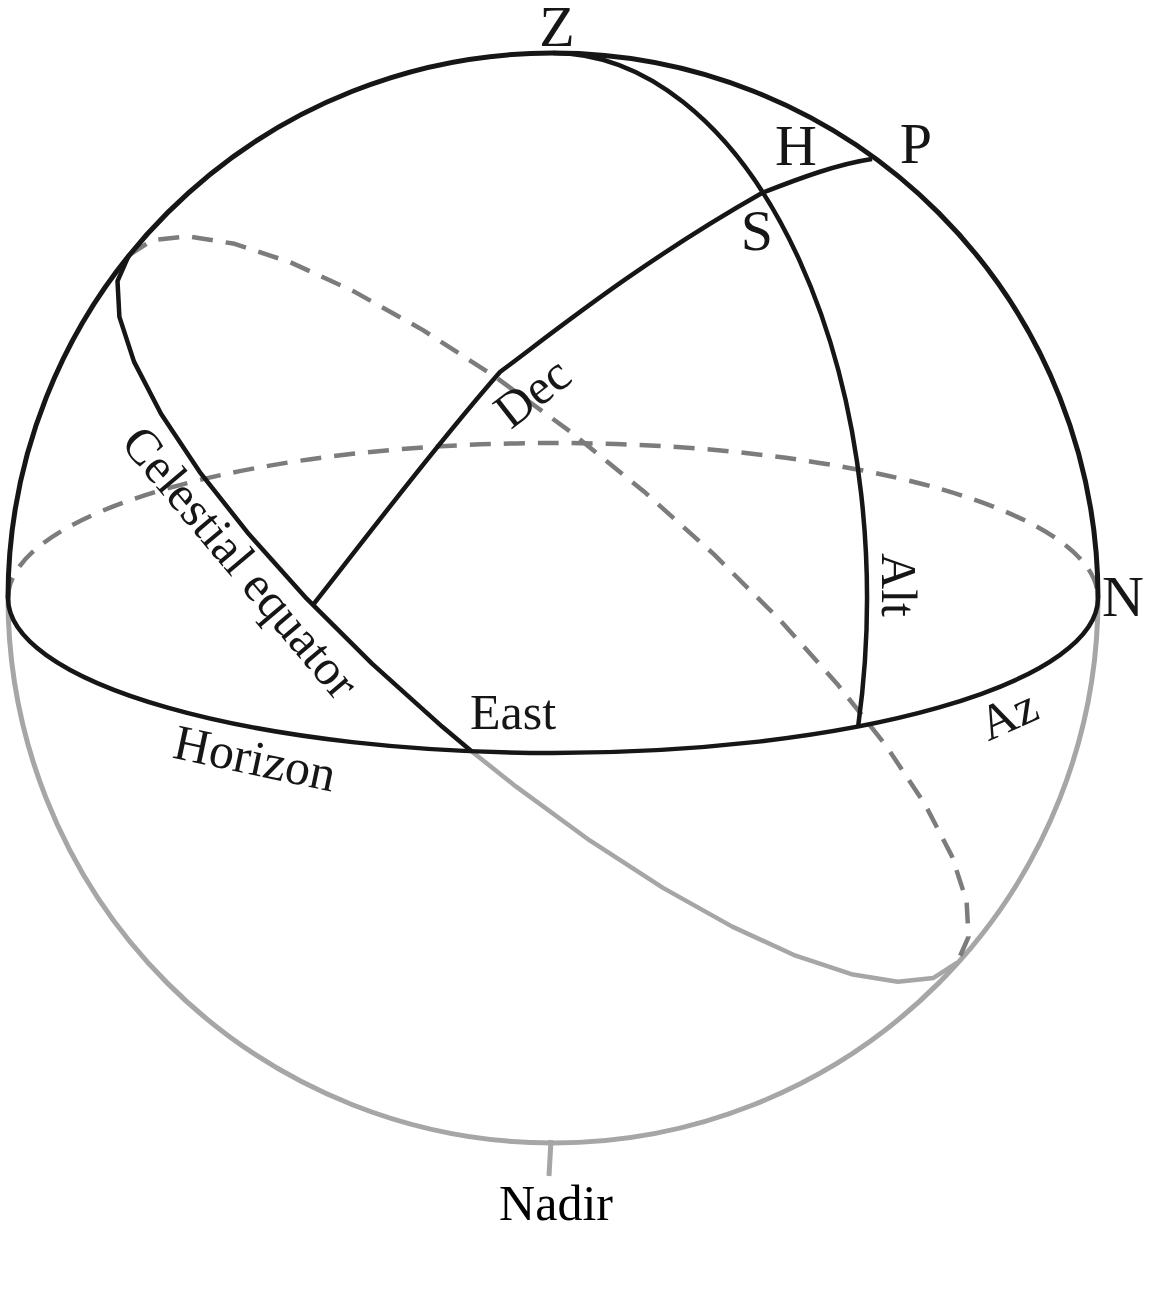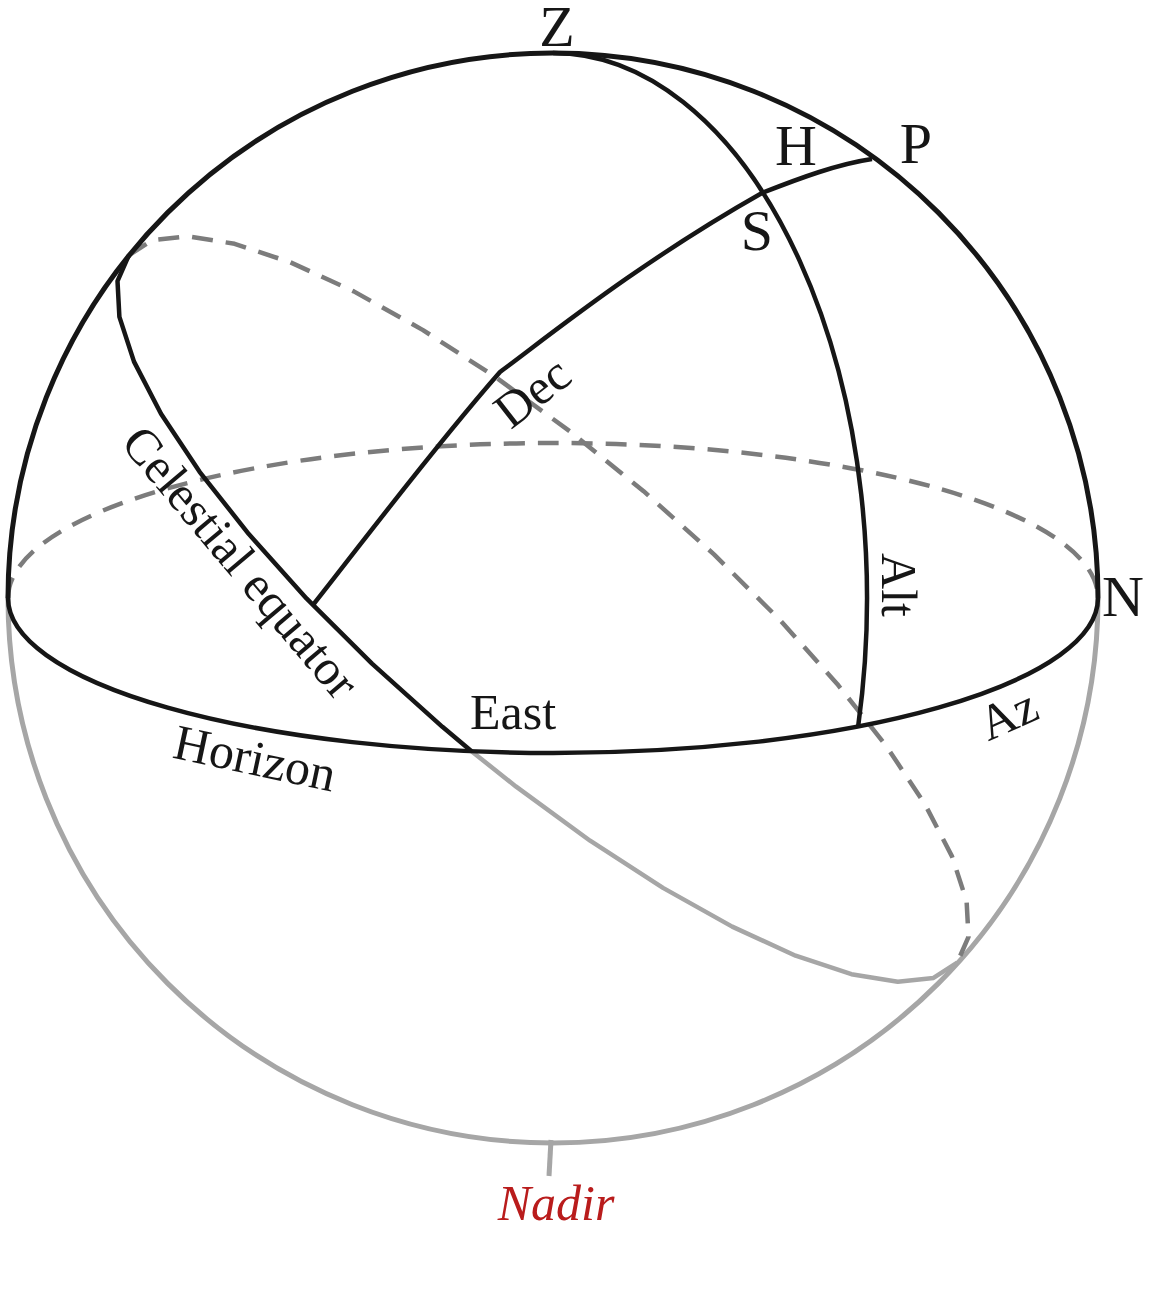--- a/index.html
+++ b/index.html
@@ -17,21 +17,21 @@
   .lbl{
     position:absolute;
     transform:translate(-50%,-50%);
     color:#161616;
     white-space:nowrap;
     font-size:50px;
     line-height:1;
     user-select:none;
   }
   .lbl.cap{font-size:58px;}
-  .lbl.gray{color:#b91c1c;font-style:italic;}
+  .lbl.gray{color:#000000;}
   .r-dec{transform:translate(-50%,-50%) rotate(-38deg);}
   .r-ceq{transform:translate(-50%,-50%) rotate(50deg);}
   .r-hor{transform:translate(-50%,-50%) rotate(12deg);}
   .r-alt{transform:translate(-50%,-50%) rotate(90deg);}
   .r-az{transform:translate(-50%,-50%) rotate(-24deg);}
 </style>
 </head>
 <body>
 
 <div id="stage">

